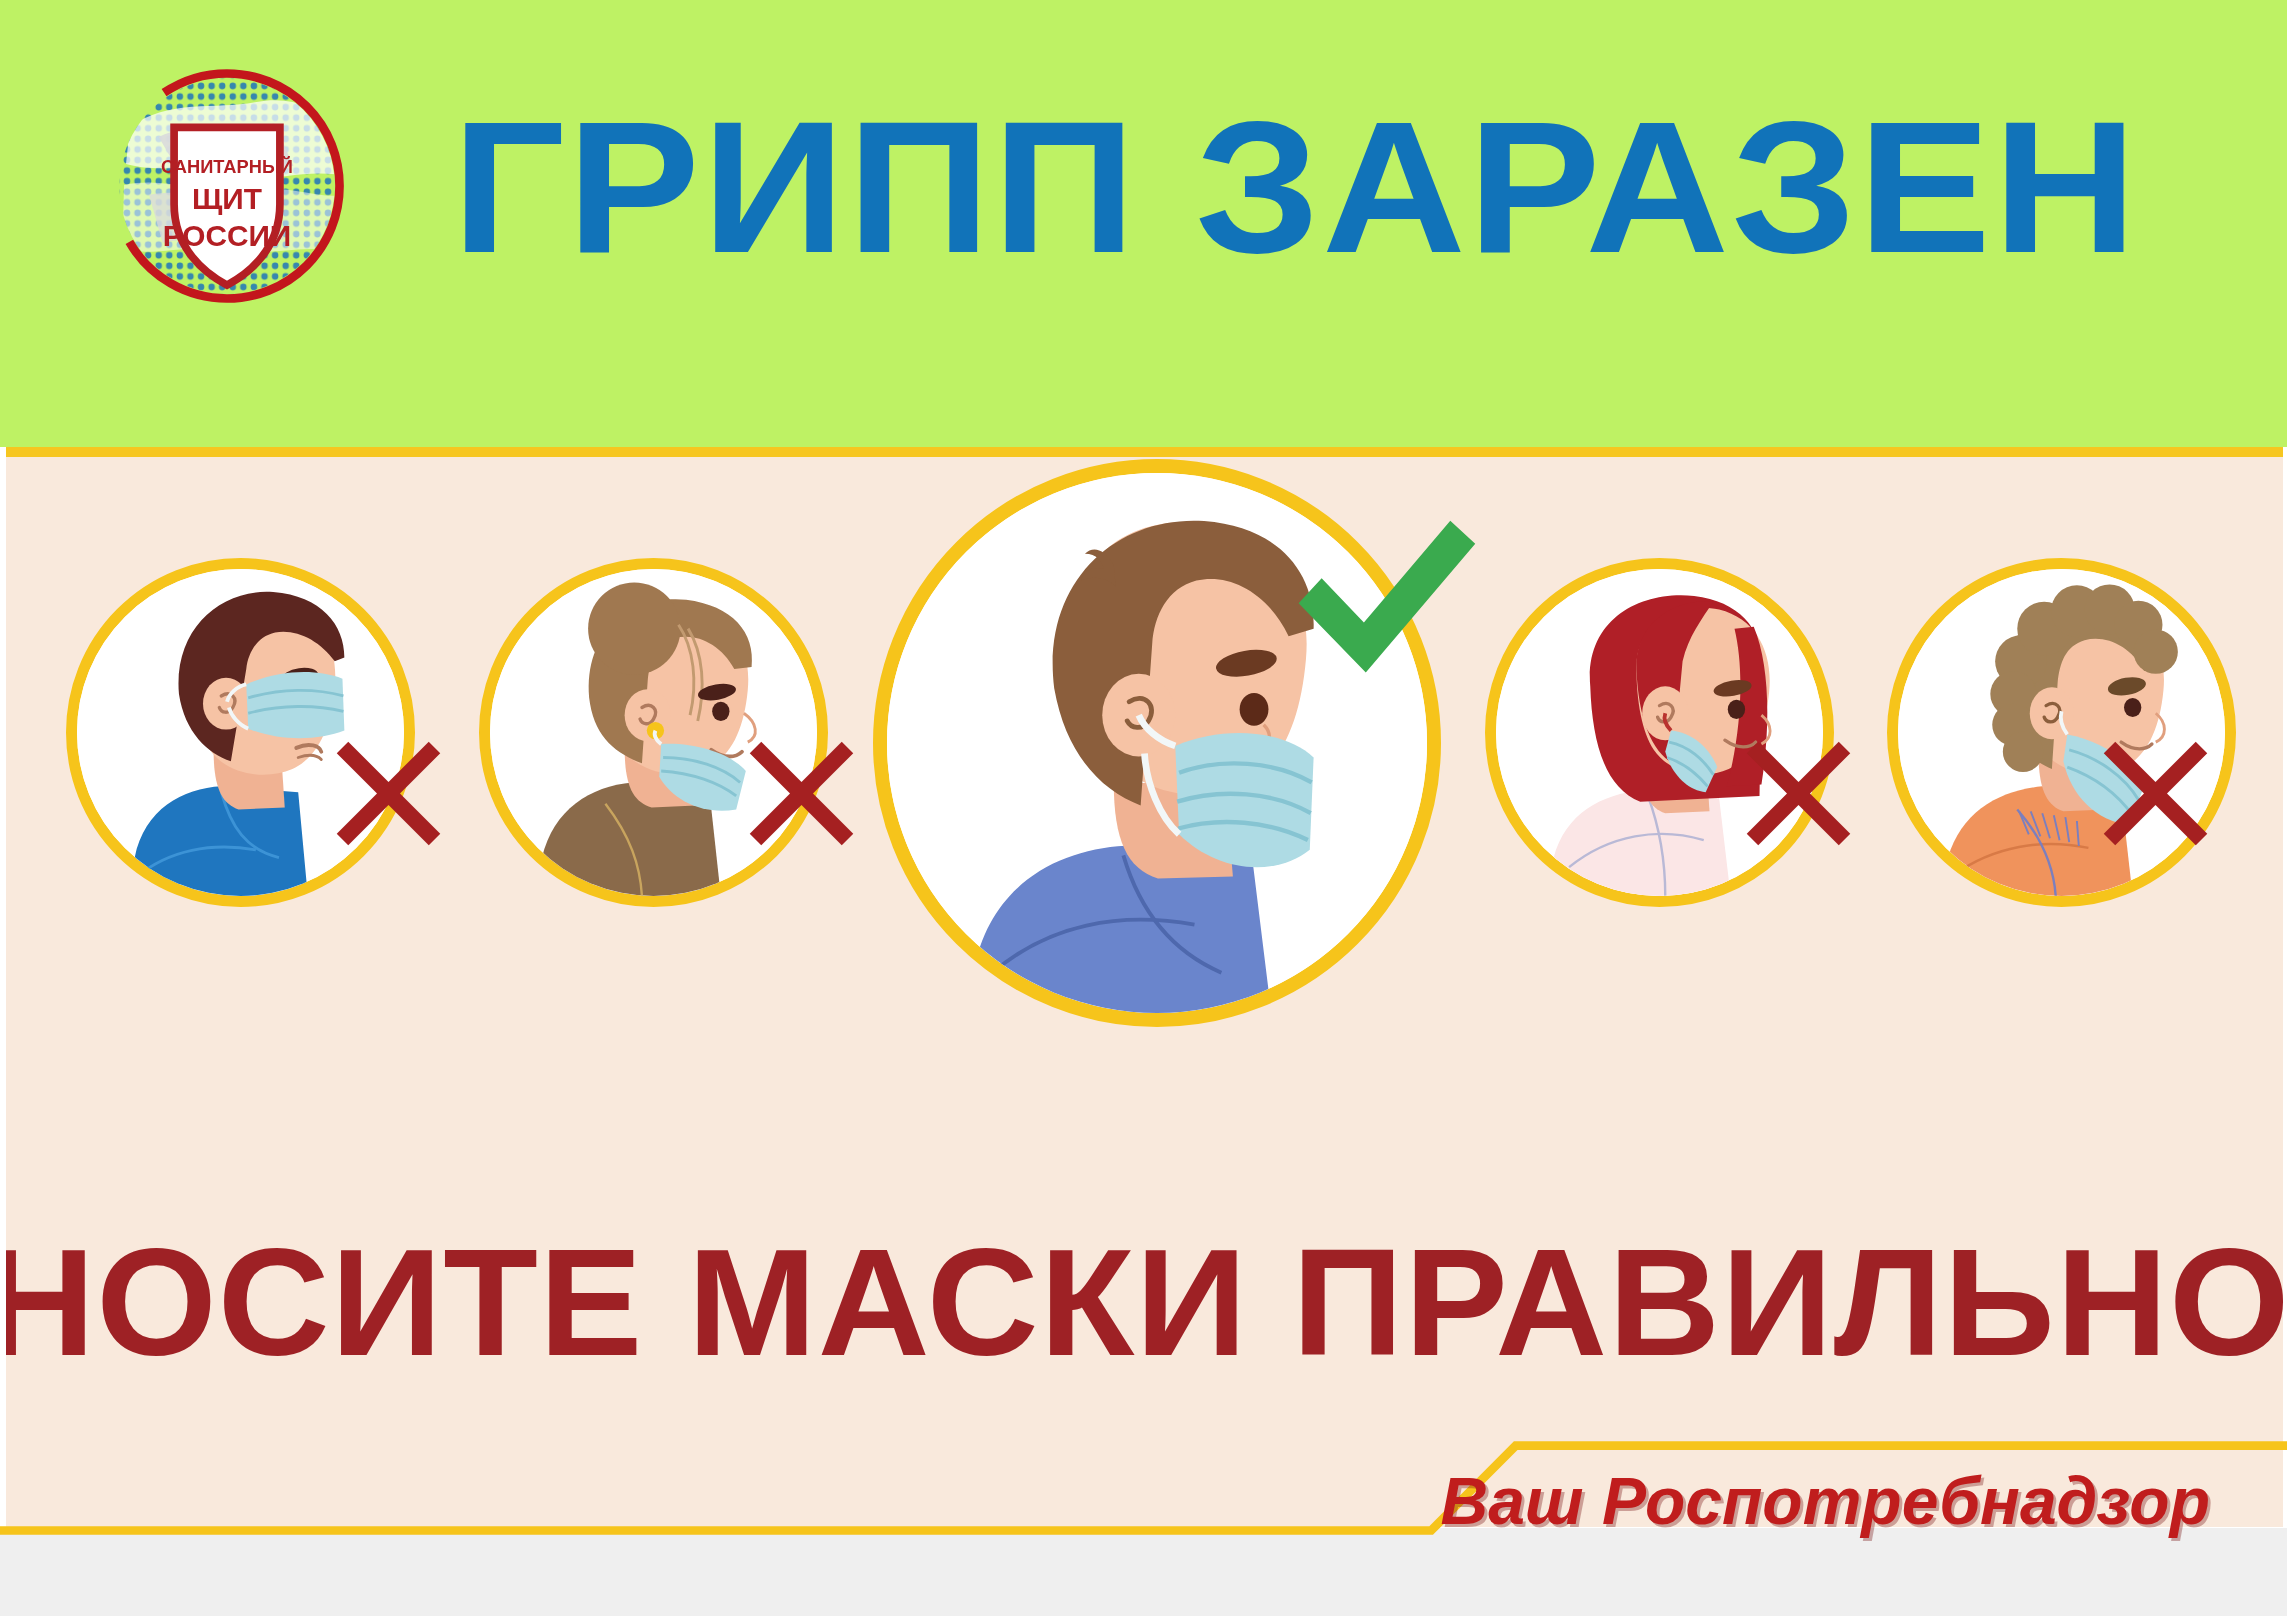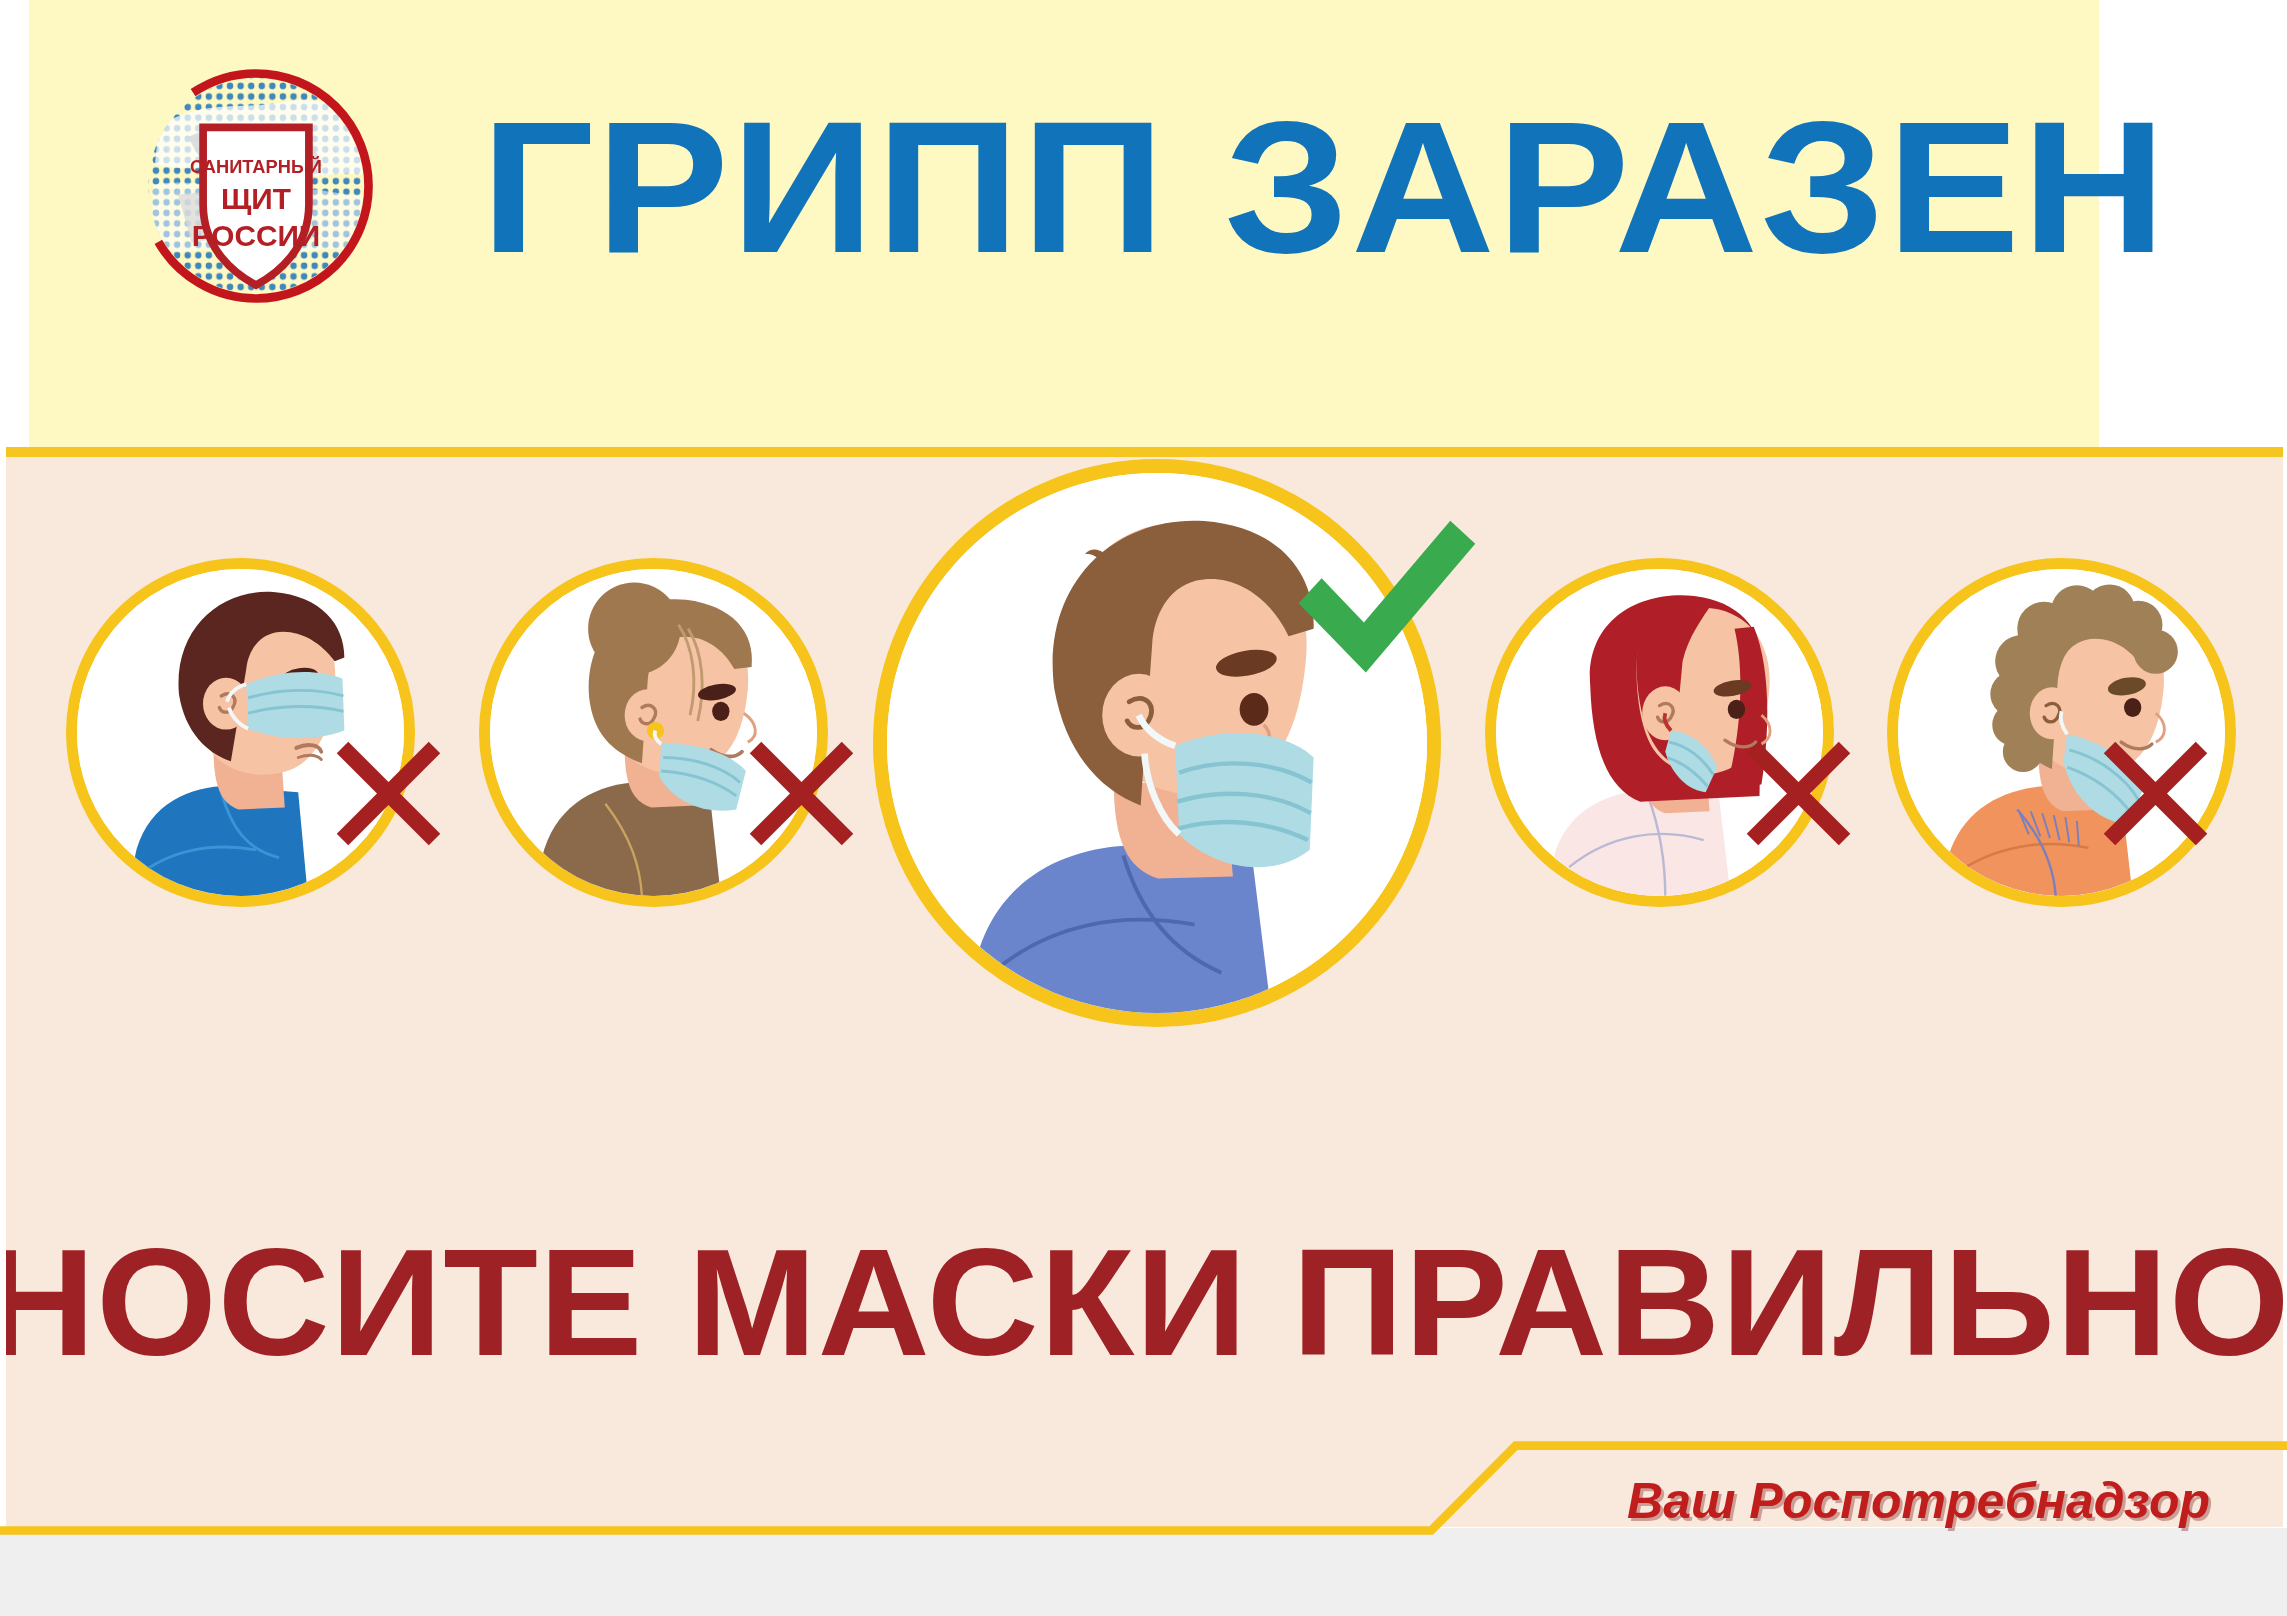--- a/index.html
+++ b/index.html
@@ -6,21 +6,21 @@
   body{
     width:2287px;height:1617px;
     background:#ffffff;
     font-family:"Liberation Sans","DejaVu Sans",sans-serif;
     overflow:hidden;
     position:relative;
   }
   .poster{position:absolute;inset:0;background:#ffffff;}
 
   
-  .header{position:absolute;left:0;top:0;width:2070px;height:447px;background:#fef9c3;margin-left:29px;}
+  .header{position:absolute;left:0;top:0;width:2287px;height:447px;background:#bef264;}
   .logo{position:absolute;left:101px;top:60px;width:252px;height:252px;}
   .logo svg{display:block;width:252px;height:252px;}
   .title{
     position:absolute;left:452px;top:77px;width:1806px;height:221px;
     color:#1173b9;
     font-size:188px;line-height:221px;font-weight:bold;
     letter-spacing:1.9px;
     white-space:nowrap;
     transform:scaleX(1.06);transform-origin:left center;
     font-family:"Liberation Sans","DejaVu Sans",sans-serif;
@@ -53,21 +53,21 @@
     transform:scaleX(1.02);
   }
 
   
   .footer{position:absolute;left:0;top:1528px;width:2287px;height:89px;background:#efefef;}
   .footline{position:absolute;left:0;top:1437px;width:2287px;height:106px;pointer-events:none;}
   .footline svg{display:block;width:100%;height:100%;}
   .footer-text{
     position:absolute;right:77px;top:1458px;
     color:#c01d1d;font-weight:bold;font-style:italic;
-    font-size:50px;line-height:86px;white-space:nowrap;
+    font-size:66px;line-height:86px;white-space:nowrap;
     text-shadow:2.9px 2.9px 0 rgba(120,20,20,.35);
   }
   .edge-left{position:absolute;left:0;top:447px;width:5.8px;height:1081px;background:#fff;}
   .edge-right{position:absolute;left:2283px;top:447px;width:4.8px;height:1081px;background:#fff;}
 </style>
 </head>
 <body>
 
 <div class="poster">
 

